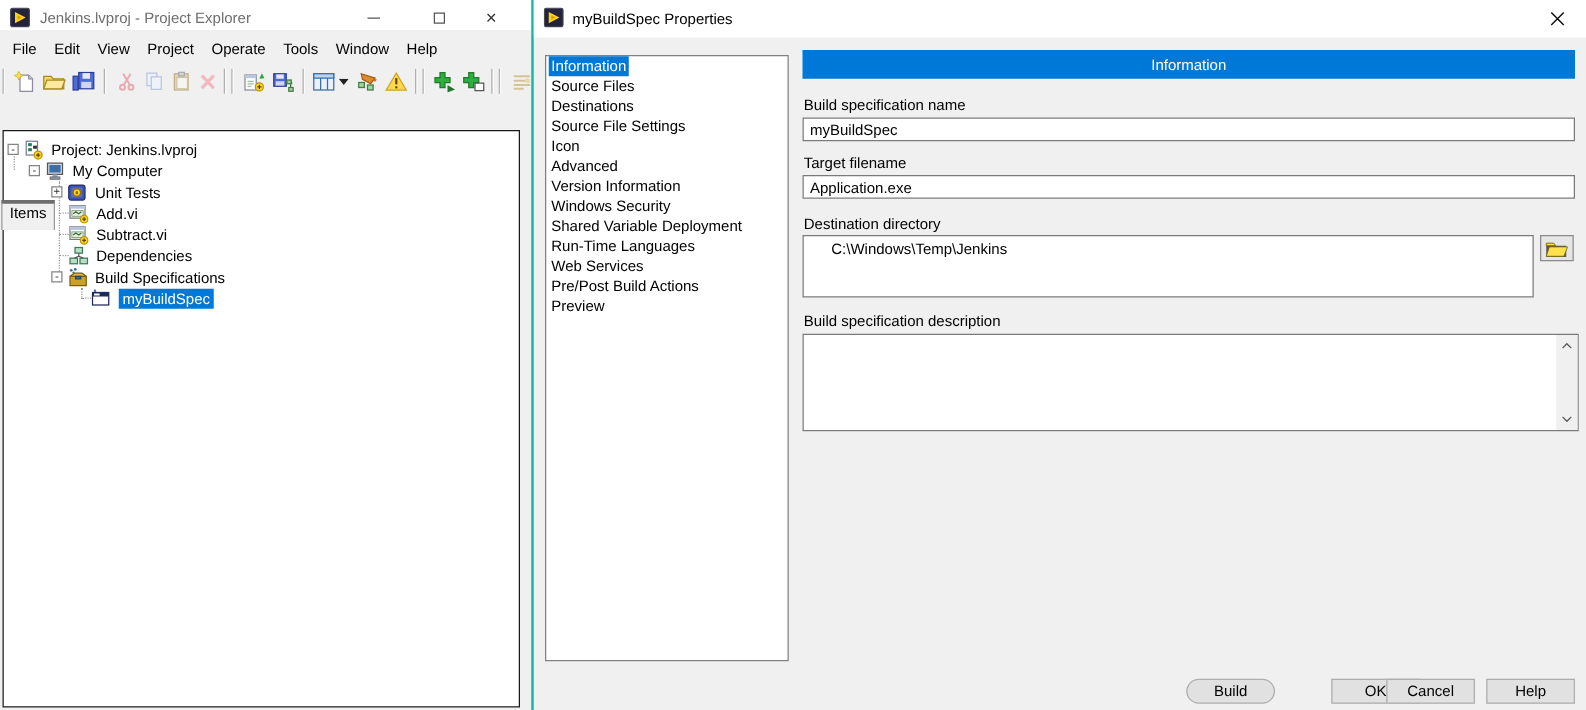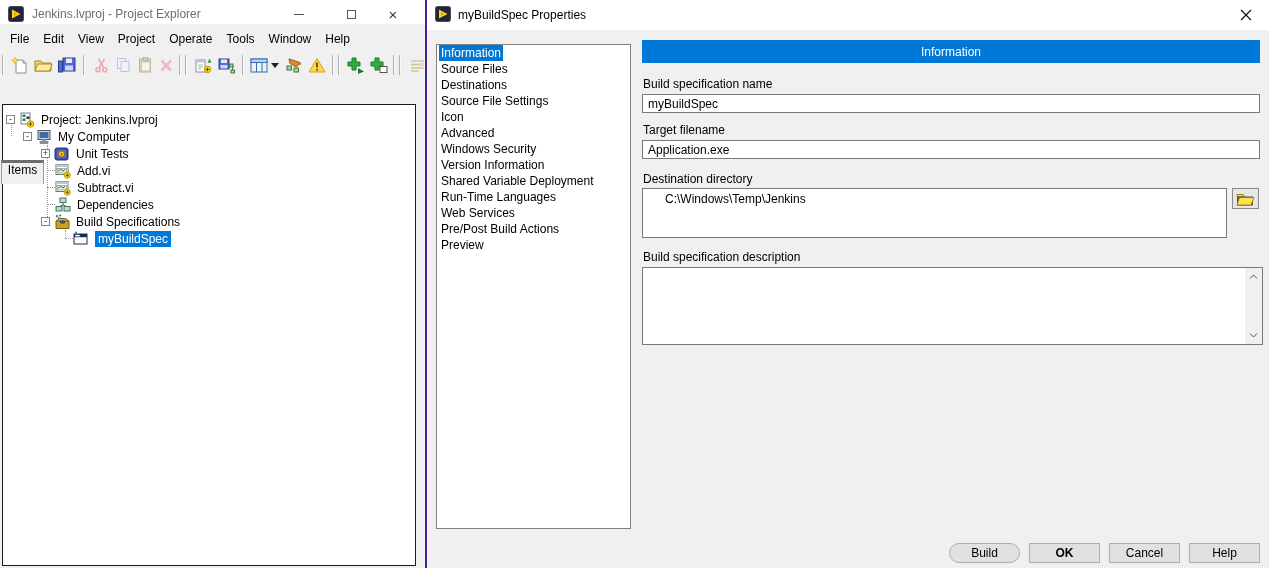--- a/index.html
+++ b/index.html
@@ -35,21 +35,21 @@
   .trow { position:absolute; height:17px; display:flex; align-items:center; }
   .expbox { width:9px; height:9px; border:1px solid #848484; background:#fff; font-size:9px;
     line-height:7px; text-align:center; display:inline-block; margin-right:4px; flex:none; color:#333; }
   .ticon { width:17px; height:16px; margin-right:5px; flex:none; display:inline-flex; align-items:center; }
   .tlabel { white-space:nowrap; }
   .tlabel.sel { background:#0078d7; color:#fff; padding:1px 3px; }
   .dotv { position:absolute; width:1px; border-left:1px dotted #9a9a9a; }
   .doth { position:absolute; height:1px; border-top:1px dotted #9a9a9a; }
 
   
-  #dialog { left:425px; top:0; width:844px; height:568px; background:#f0f0f0; border-left:2px solid #4c1d95; }
+  #dialog { left:425px; top:0; width:844px; height:568px; background:#f0f0f0; border-left:2px solid #14b8a6; }
   #dlg-titlebar { left:0; top:0; width:842px; height:30px; background:#fff; }
   #dlg-icon { left:8px; top:6px; }
   #dlg-title { left:31px; top:8px; color:#000; }
   #dlg-close { left:800px; top:2px; width:38px; height:26px; display:flex; align-items:center; justify-content:center; }
 
   #catlist { left:9px; top:44px; width:195px; height:485px; background:#fff; border:1px solid #808080; }
   #cat-header { height:17px; line-height:17px; padding-left:4px; border-bottom:1px solid #808080; }
   .cat-item { height:16px; line-height:16px; padding-left:4px; white-space:nowrap; }
   .cat-item span { display:inline-block; }
   .cat-item.sel span { background:#0078d7; color:#fff; padding:0 2px; margin-left:-2px; }
@@ -65,21 +65,21 @@
   #dest-box { left:215px; top:188px; width:585px; height:50px; background:#fff; border:1px solid #7a7a7a; padding:3px 22px; }
   #browse-btn { left:805px; top:188px; width:27px; height:21px; background:#e6e6e6; border:1px solid #8a8a8a;
     display:flex; align-items:center; justify-content:center; }
   #desc-box { left:215px; top:267px; width:621px; height:78px; background:#fff; border:1px solid #7a7a7a; }
   #desc-scroll { position:absolute; right:0; top:0; width:17px; height:76px; background:#f0f0f0; }
   .scr-btn { position:absolute; left:0; width:17px; height:17px; display:flex; align-items:center; justify-content:center; }
   #scr-up { top:0; } #scr-down { bottom:0; }
 
   .dlg-btn { position:absolute; top:543px; width:71px; height:20px; background:#e1e1e1; border:1px solid #adadad;
     display:flex; align-items:center; justify-content:center; }
-  #btn-build { left:522px;border-radius:10px; } #btn-ok { left:602px;font-weight:bold; } #btn-cancel { left:682px; } #btn-help { left:762px; }
+  #btn-build { left:522px;border-radius:10px; } #btn-ok { left:638px; } #btn-cancel { left:682px; } #btn-help { left:762px; }
 </style>
 </head>
 <body>
 
 <div id="explorer" class="abs">
 
   <div id="exp-titlebar" class="abs">
     <span class="abs" style="left:8px;top:6px;">
       <svg width="16" height="16">
           <rect x="0.5" y="0.5" width="15" height="15" rx="2" fill="#23233a" stroke="#4a4a5a"></rect>
@@ -382,22 +382,22 @@
     </span>
   </div>
 
   <div id="catlist" class="abs">
     <div class="cat-item sel"><span>Information</span></div>
     <div class="cat-item"><span>Source Files</span></div>
     <div class="cat-item"><span>Destinations</span></div>
     <div class="cat-item"><span>Source File Settings</span></div>
     <div class="cat-item"><span>Icon</span></div>
     <div class="cat-item"><span>Advanced</span></div>
+    <div class="cat-item"><span>Version Information</span></div>
     <div class="cat-item"><span>Windows Security</span></div>
-    <div class="cat-item"><span>Version Information</span></div>
     <div class="cat-item"><span>Shared Variable Deployment</span></div>
     <div class="cat-item"><span>Run-Time Languages</span></div>
     <div class="cat-item"><span>Web Services</span></div>
     <div class="cat-item"><span>Pre/Post Build Actions</span></div>
     <div class="cat-item"><span>Preview</span></div>
   </div>
 
   <div id="sec-header" class="abs">
     <span>Information</span>
   </div>

